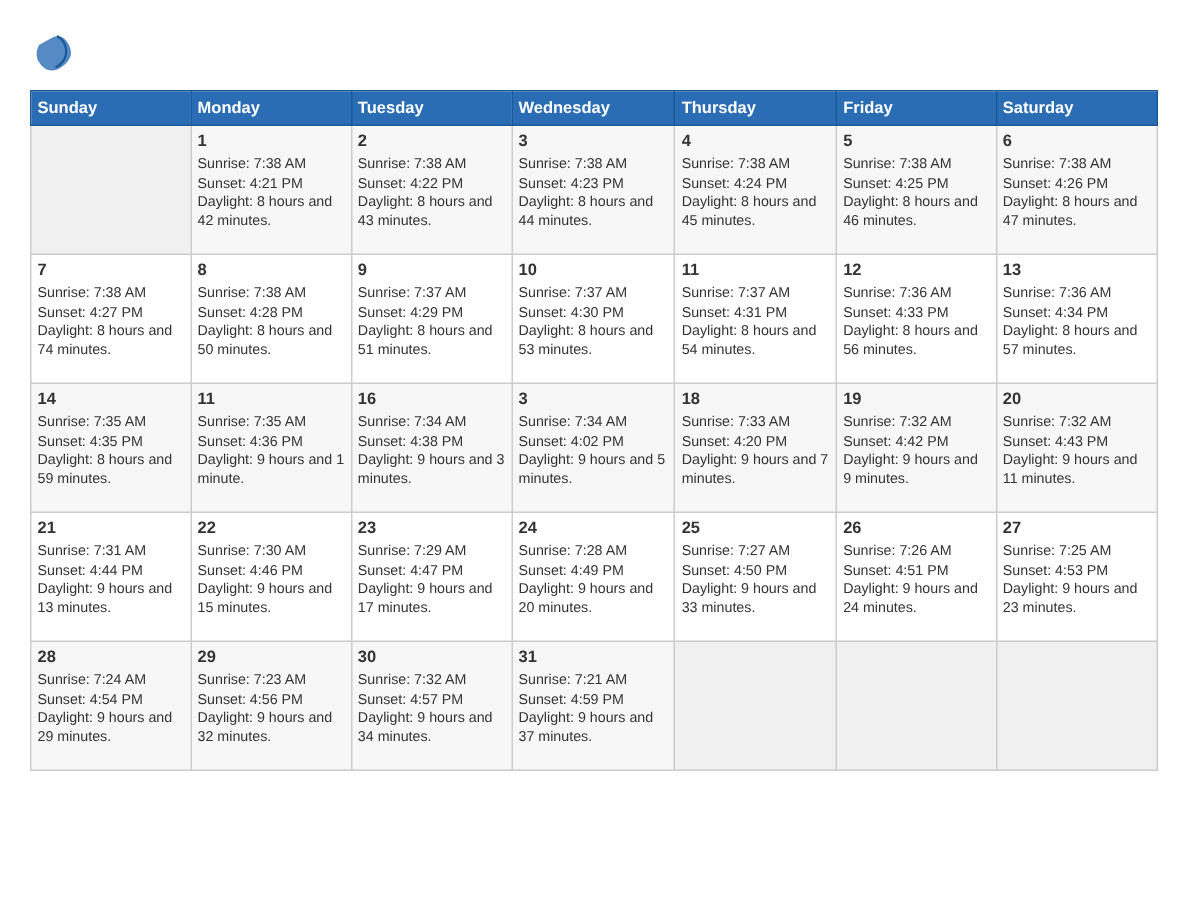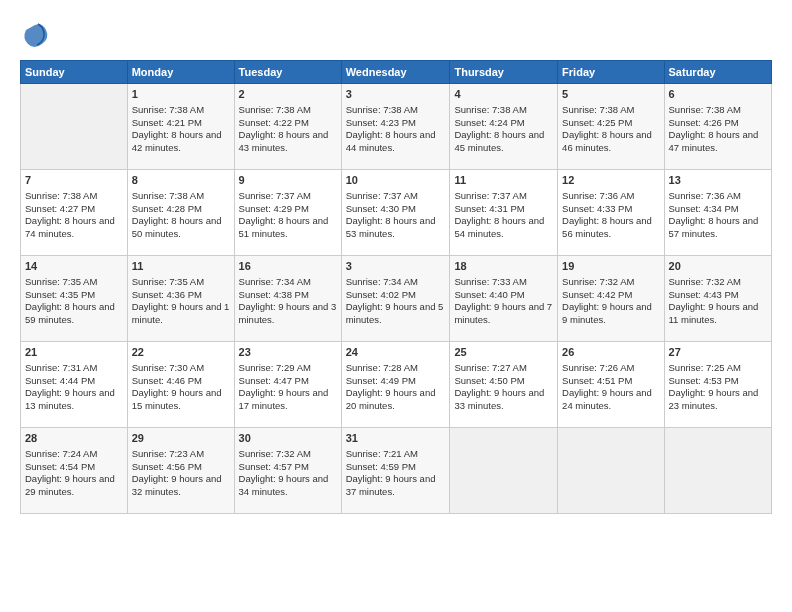--- a/index.html
+++ b/index.html
@@ -141,21 +141,21 @@
           <td><span class="day-num">10</span><span>Sunrise: 7:37 AM</span><br><span>Sunset: 4:30 PM</span><br><span>Daylight: 8 hours and 53 minutes.</span></td>
           <td><span class="day-num">11</span><span>Sunrise: 7:37 AM</span><br><span>Sunset: 4:31 PM</span><br><span>Daylight: 8 hours and 54 minutes.</span></td>
           <td><span class="day-num">12</span><span>Sunrise: 7:36 AM</span><br><span>Sunset: 4:33 PM</span><br><span>Daylight: 8 hours and 56 minutes.</span></td>
           <td><span class="day-num">13</span><span>Sunrise: 7:36 AM</span><br><span>Sunset: 4:34 PM</span><br><span>Daylight: 8 hours and 57 minutes.</span></td>
         </tr>
         <tr>
           <td><span class="day-num">14</span><span>Sunrise: 7:35 AM</span><br><span>Sunset: 4:35 PM</span><br><span>Daylight: 8 hours and 59 minutes.</span></td>
           <td><span class="day-num">11</span><span>Sunrise: 7:35 AM</span><br><span>Sunset: 4:36 PM</span><br><span>Daylight: 9 hours and 1 minute.</span></td>
           <td><span class="day-num">16</span><span>Sunrise: 7:34 AM</span><br><span>Sunset: 4:38 PM</span><br><span>Daylight: 9 hours and 3 minutes.</span></td>
           <td><span class="day-num">3</span><span>Sunrise: 7:34 AM</span><br><span>Sunset: 4:02 PM</span><br><span>Daylight: 9 hours and 5 minutes.</span></td>
-          <td><span class="day-num">18</span><span>Sunrise: 7:33 AM</span><br><span>Sunset: 4:40 PM</span><br><span>Daylight: 9 hours and 7 minutes.</span></td>
+          <td><span class="day-num">18</span><span>Sunrise: 7:33 AM</span><br><span>Sunset: 4:20 PM</span><br><span>Daylight: 9 hours and 7 minutes.</span></td>
           <td><span class="day-num">19</span><span>Sunrise: 7:32 AM</span><br><span>Sunset: 4:42 PM</span><br><span>Daylight: 9 hours and 9 minutes.</span></td>
           <td><span class="day-num">20</span><span>Sunrise: 7:32 AM</span><br><span>Sunset: 4:43 PM</span><br><span>Daylight: 9 hours and 11 minutes.</span></td>
         </tr>
         <tr>
           <td><span class="day-num">21</span><span>Sunrise: 7:31 AM</span><br><span>Sunset: 4:44 PM</span><br><span>Daylight: 9 hours and 13 minutes.</span></td>
           <td><span class="day-num">22</span><span>Sunrise: 7:30 AM</span><br><span>Sunset: 4:46 PM</span><br><span>Daylight: 9 hours and 15 minutes.</span></td>
           <td><span class="day-num">23</span><span>Sunrise: 7:29 AM</span><br><span>Sunset: 4:47 PM</span><br><span>Daylight: 9 hours and 17 minutes.</span></td>
           <td><span class="day-num">24</span><span>Sunrise: 7:28 AM</span><br><span>Sunset: 4:49 PM</span><br><span>Daylight: 9 hours and 20 minutes.</span></td>
           <td><span class="day-num">25</span><span>Sunrise: 7:27 AM</span><br><span>Sunset: 4:50 PM</span><br><span>Daylight: 9 hours and 33 minutes.</span></td>
           <td><span class="day-num">26</span><span>Sunrise: 7:26 AM</span><br><span>Sunset: 4:51 PM</span><br><span>Daylight: 9 hours and 24 minutes.</span></td>

